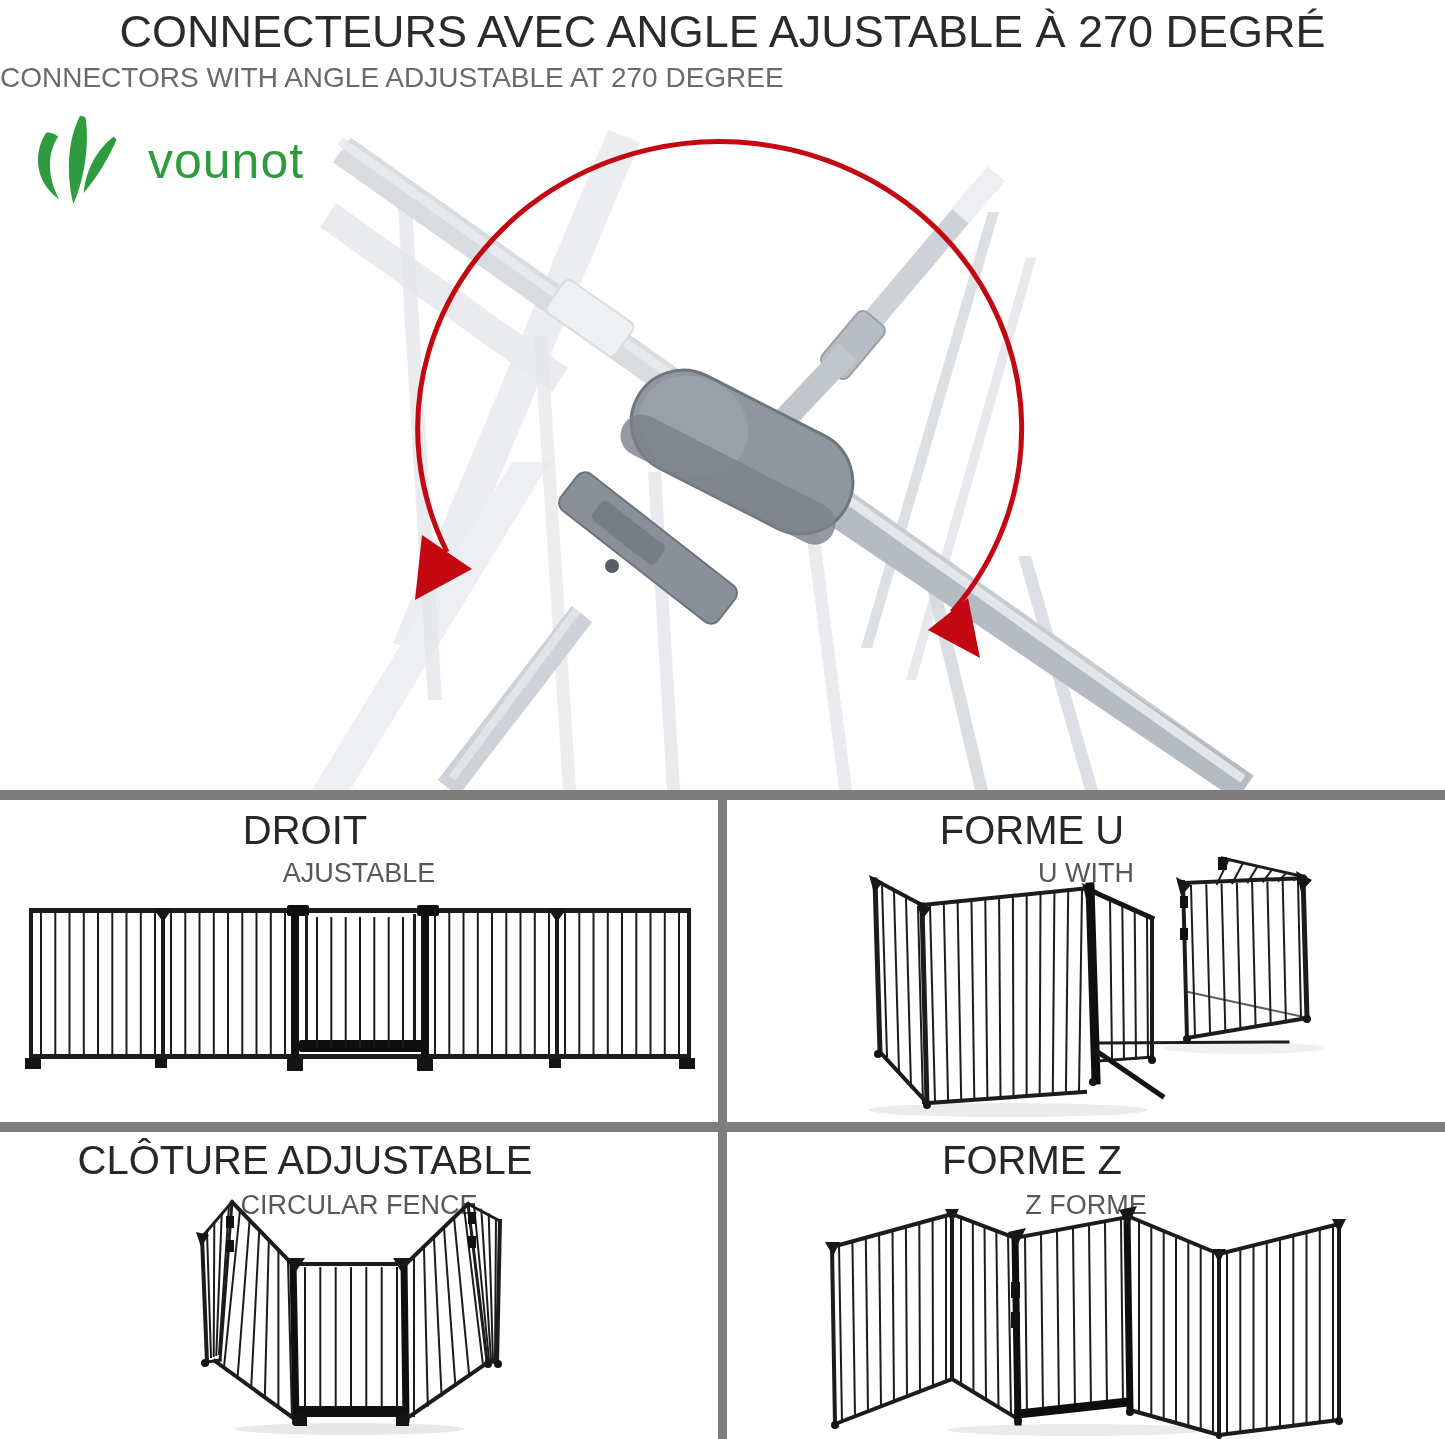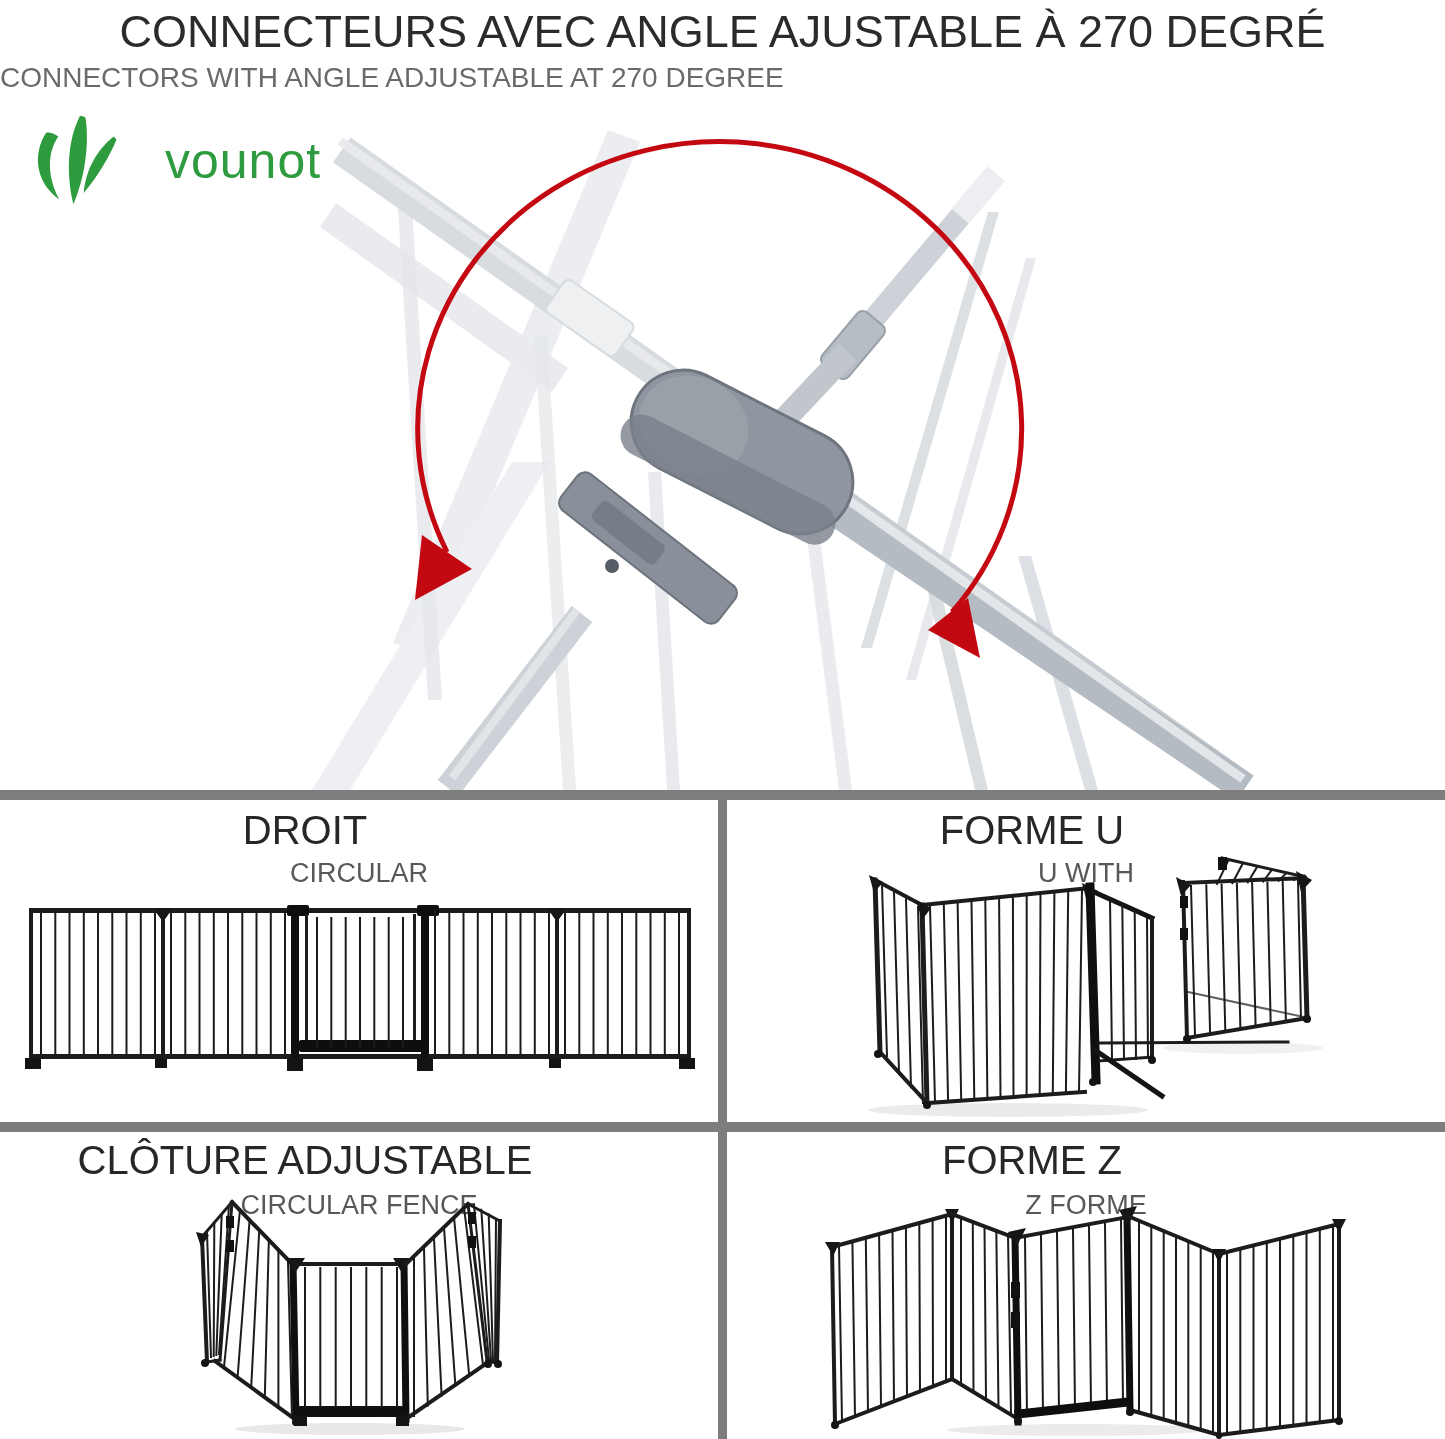--- a/index.html
+++ b/index.html
@@ -7,21 +7,21 @@
     --heading:#2b2b2b; --subtitle:#6a6a6a; --label:#585858; --fence:#1c1c1c;
   }
   *{margin:0;padding:0;box-sizing:border-box}
   body{background:#fff}
   .page{position:relative;width:1445px;height:1439px;background:#fff;overflow:hidden;
         font-family:"Liberation Sans",sans-serif;border-radius:9px;}
   .main-title{position:absolute;top:6px;left:0;width:100%;text-align:center;
         font-size:45px;color:var(--heading);font-weight:400;letter-spacing:0;}
   .main-subtitle{position:absolute;top:62px;left:0;width:100%;text-align:left;
         font-size:28px;color:var(--subtitle);font-weight:400;}
-  .brand{position:absolute;left:30px;top:114px;display:flex;align-items:center;gap:39px;}
+  .brand{position:absolute;left:30px;top:114px;display:flex;align-items:center;gap:22px;}
   .brand-icon{width:96px;height:94px;display:block}
   .brand-name{font-size:50px;color:var(--brand);letter-spacing:1px;}
   .hero{position:absolute;left:0;top:128px;width:1445px;height:662px;}
   .divider{position:absolute;background:var(--divider);}
   .div-h{left:0;width:1445px;height:10px;}
   .div-v{left:718px;top:790px;width:9px;height:649px;}
   .q-fr{position:absolute;width:610px;text-align:center;font-size:40px;color:#272727;}
   .q-en{position:absolute;width:718px;text-align:center;font-size:27px;color:var(--label);}
   .fence{position:absolute;}
   .fence line{stroke-linecap:square}
@@ -95,21 +95,21 @@
       <polygon points="415,600 472,569 422,535" fill="#c40812"></polygon>
       <polygon points="980,658 928,630 968,598" fill="#c40812"></polygon>
     </g>
   </svg>
 
   <div class="divider div-h" style="top:790px"></div>
   <div class="divider div-h" style="top:1122px"></div>
   <div class="divider div-v"></div>
 
   <div class="q-fr" style="left:0;top:808px">DROIT</div>
-  <div class="q-en" style="left:0;top:858px">CIRCULAR</div>
+  <div class="q-en" style="left:0;top:858px">AJUSTABLE</div>
   <div class="q-fr" style="left:727px;top:808px">FORME U</div>
   <div class="q-en" style="left:727px;top:858px">U WITH</div>
   <div class="q-fr" style="left:0;top:1138px">CLÔTURE ADJUSTABLE</div>
   <div class="q-en" style="left:0;top:1190px">CIRCULAR FENCE</div>
   <div class="q-fr" style="left:727px;top:1138px">FORME Z</div>
   <div class="q-en" style="left:727px;top:1190px">Z FORME</div>
 
   <svg class="fence" style="left:25px;top:900px;width:670px;height:185px" viewBox="0 0 670 185">
     <rect x="4" y="8" width="662" height="5" fill="#1c1c1c"></rect>
     <rect x="4" y="154" width="662" height="5" fill="#1c1c1c"></rect>

